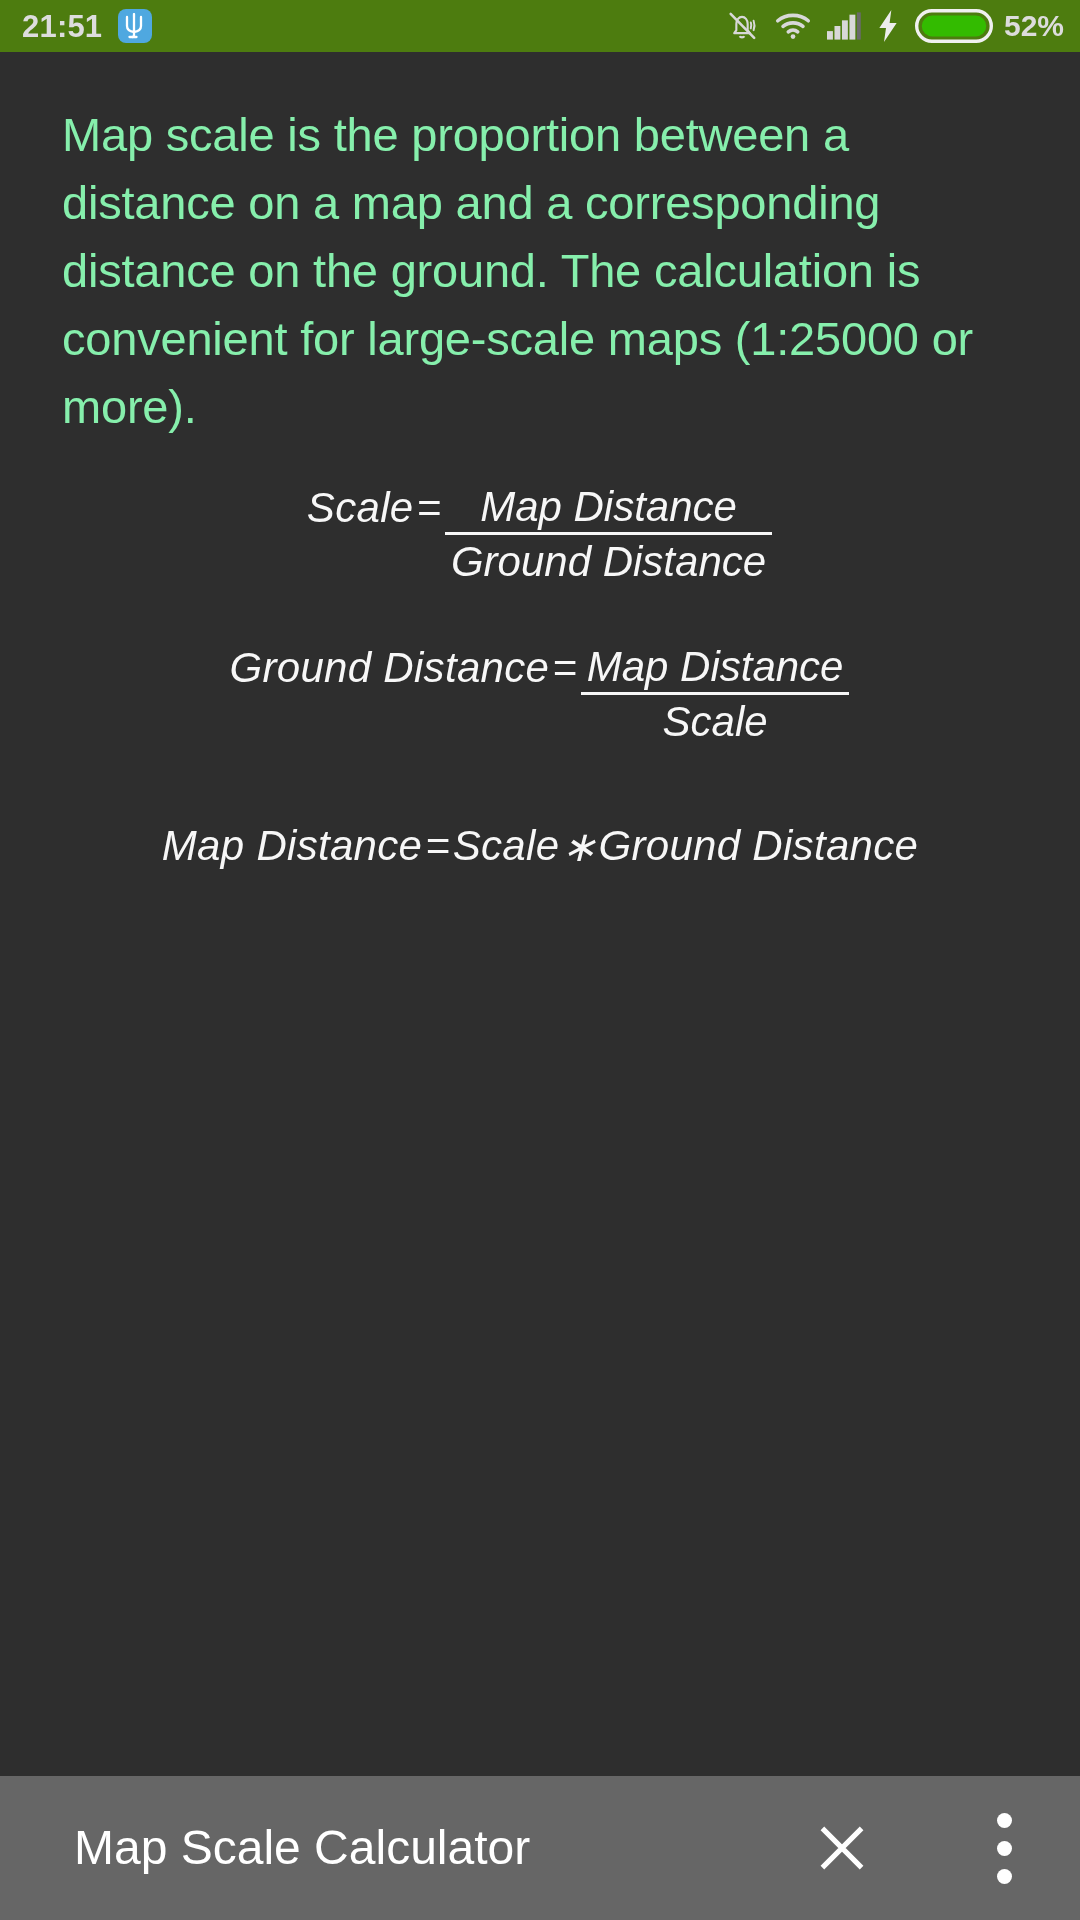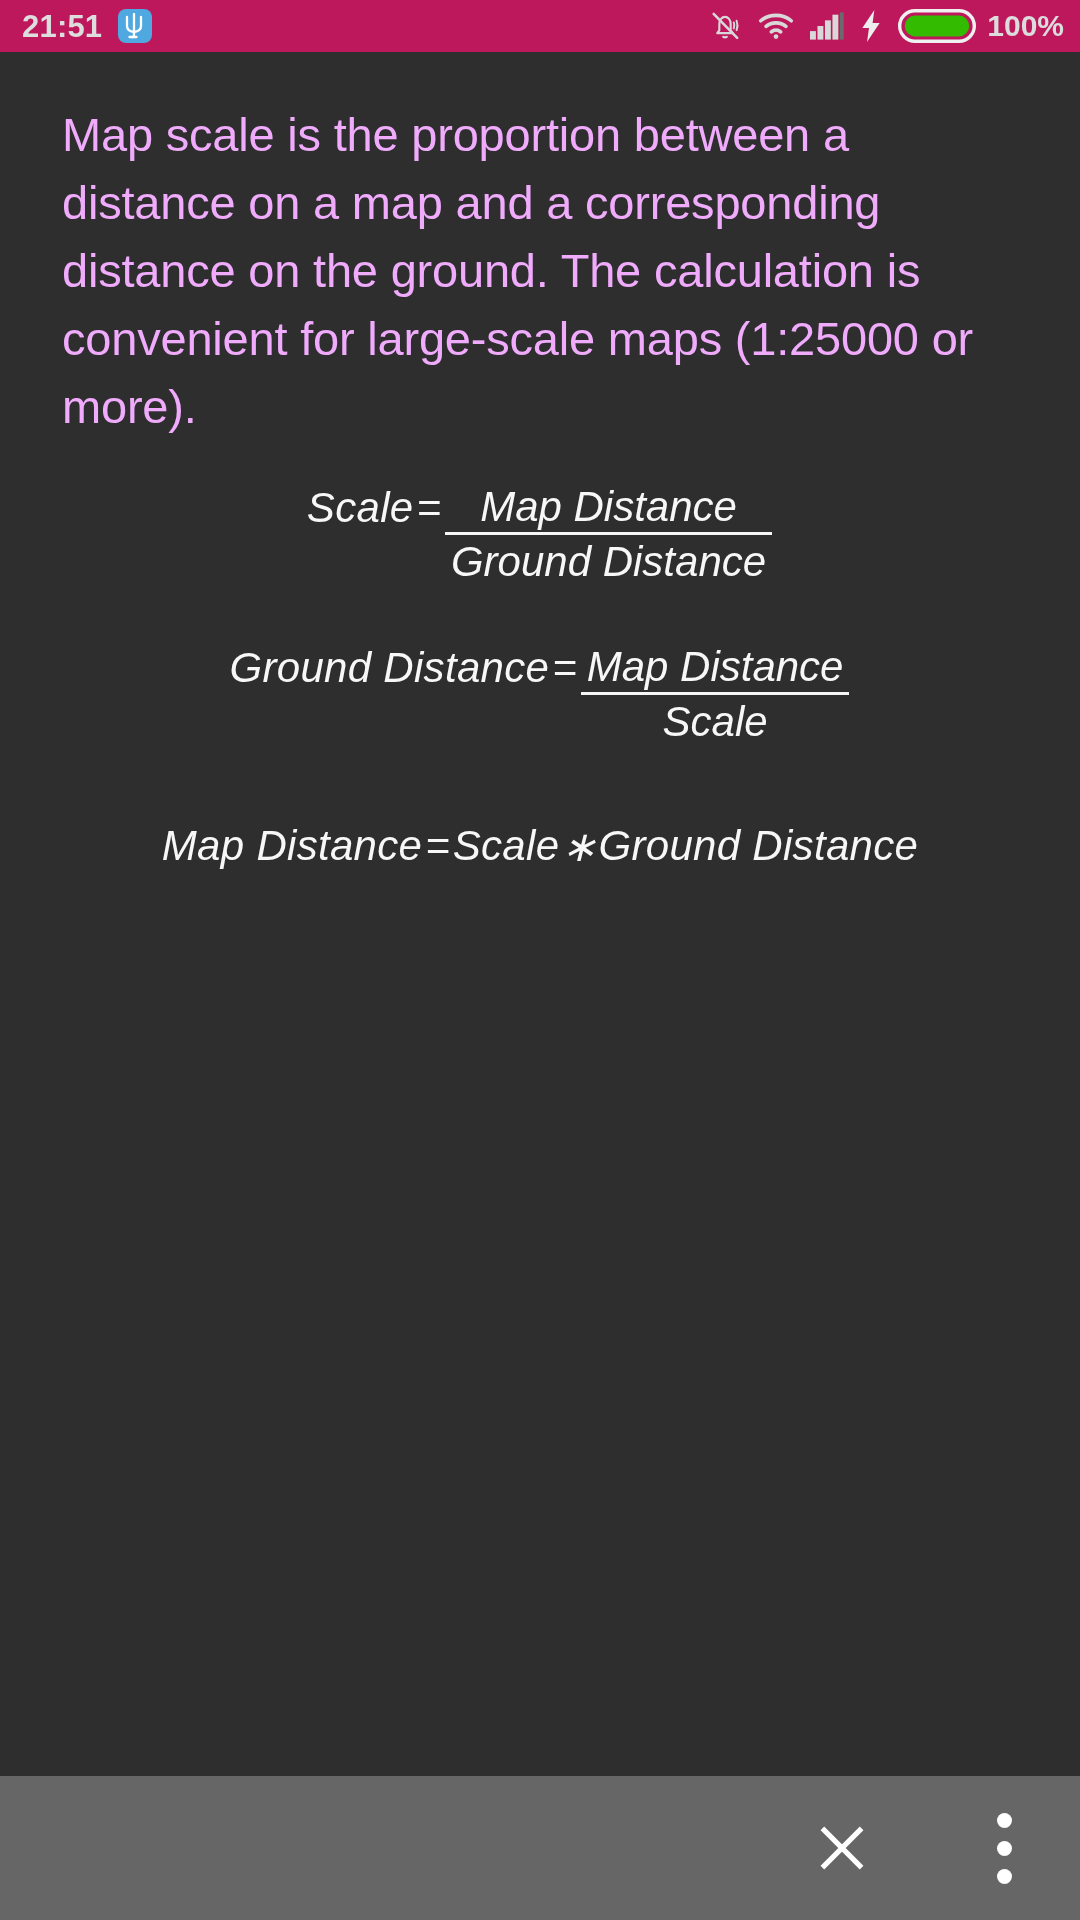--- a/index.html
+++ b/index.html
@@ -12,21 +12,21 @@
   #screen {
     position:relative;
     width:1080px; height:1920px;
     background:#2e2e2e;
   }
 
   
   #status-bar {
     position:absolute; left:0; top:0;
     width:1080px; height:52px;
-    background:#be185d;
+    background:#4d7c0f;
     display:flex; align-items:center;
     padding:0 16px 0 22px;
   }
   #status-clock {
     color:#dddddd;
     font-size:31px;
     font-weight:600;
     letter-spacing:0.2px;
     line-height:1;
   }
@@ -51,21 +51,21 @@
   #content {
     position:absolute; left:0; top:52px;
     width:1080px; height:1724px;
     background:#2e2e2e;
     overflow:hidden;
   }
   #intro-paragraph {
     position:absolute;
     left:62px; top:49px;
     width:960px;
-    color:#f0abfc;
+    color:#86efac;
     font-size:47px;
     line-height:68px;
     font-weight:400;
     letter-spacing:-0.2px;
   }
 
   
   .formula-row {
     position:absolute;
     width:1080px;
@@ -187,21 +187,21 @@
       </svg>
     </span>
 
     <span class="sb-icon">
       <svg width="78" height="34" viewBox="0 0 60 26" aria-hidden="true">
         <rect x="1.3" y="1.3" width="57.4" height="23.4" rx="11.7" ry="11.7" fill="none" stroke="#f0f0f0" stroke-width="2.6"></rect>
         <rect x="5.2" y="5" width="49.6" height="16" rx="8" ry="8" fill="#33bb00"></rect>
       </svg>
     </span>
 
-    <span id="battery-pct">100%</span>
+    <span id="battery-pct">52%</span>
   </div>
 
   <div id="content">
 
     <p id="intro-paragraph">Map scale is the proportion between a distance on a map and a corresponding distance on the ground. The calculation is convenient for large-scale maps (1:25000 or more).</p>
 
     <div class="formula-row" id="formula-1">
       <span class="f-term">Scale</span>
       <span class="f-eq">=</span>
       <span class="frac">
@@ -223,20 +223,21 @@
       <span class="f-term">Map Distance</span>
       <span class="f-eq">=</span>
       <span class="f-term">Scale</span>
       <span class="f-op">∗</span>
       <span class="f-term">Ground Distance</span>
     </div>
 
   </div>
 
   <div id="bottom-bar">
+    <span id="app-title">Map Scale Calculator</span>
 
     <span class="bottom-spacer"></span>
 
     <span id="close-button">
       <svg width="56" height="56" viewBox="0 0 24 24" aria-hidden="true">
         <path d="M3.6 3.6 L20.4 20.4 M20.4 3.6 L3.6 20.4" stroke="#ffffff" stroke-width="2.2" stroke-linecap="butt"></path>
       </svg>
     </span>
 
     <span id="overflow-button">

